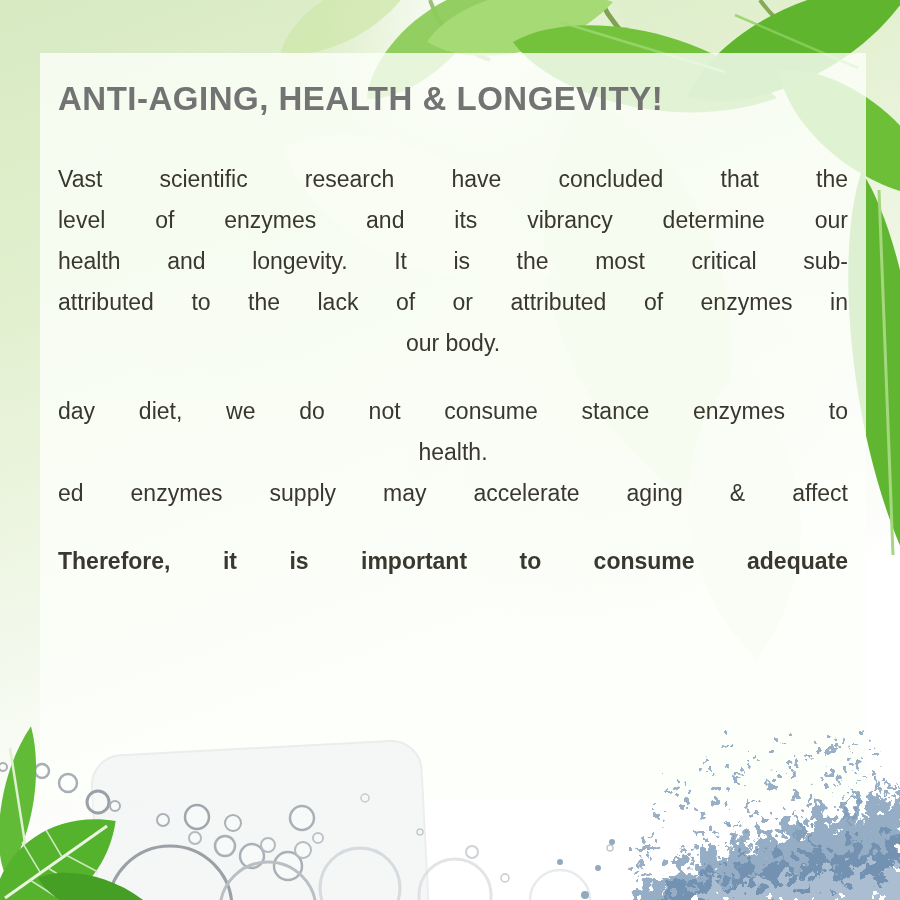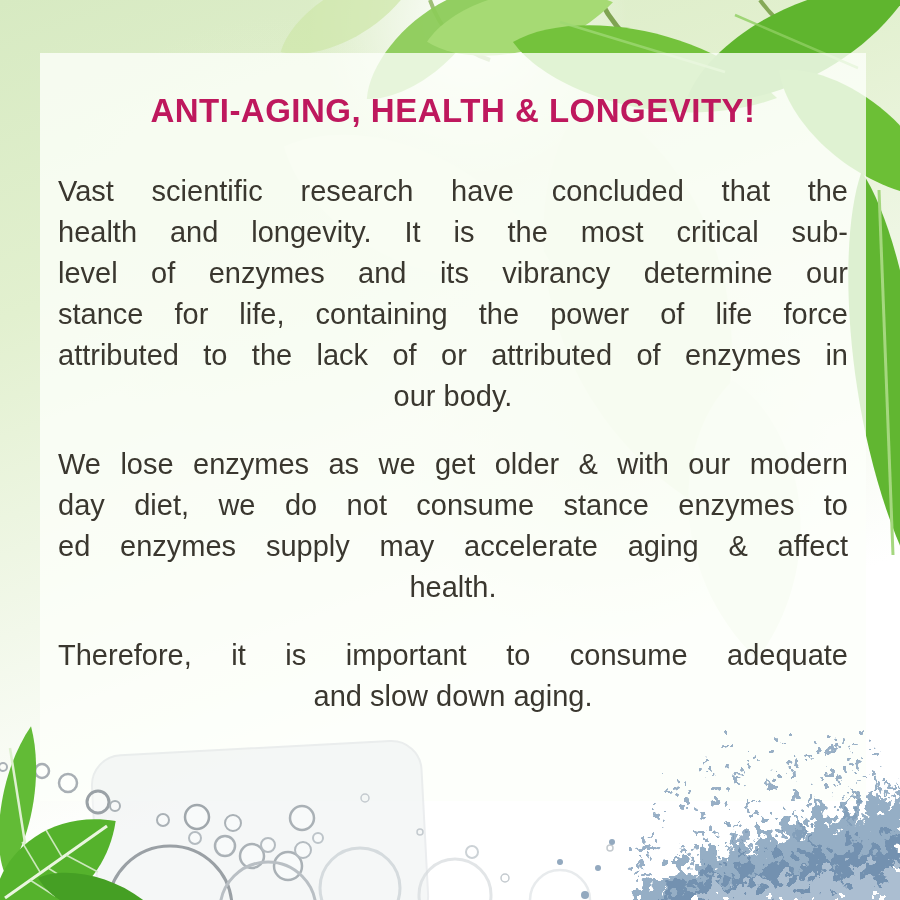--- a/index.html
+++ b/index.html
@@ -13,26 +13,26 @@
       radial-gradient(circle at 30% 26%, rgba(226,241,206,0.85), rgba(226,241,206,0) 24%),
       radial-gradient(circle at 68% 48%, rgba(226,241,208,0.6), rgba(226,241,208,0) 28%),
       linear-gradient(160deg, #d7eac2 0%, #e2f0cf 26%, #f2f8ea 52%, #ffffff 72%, #ffffff 100%);
   }
   .panel{
     position:absolute;left:40px;top:53px;width:826px;height:748px;
     background:rgba(253,255,250,0.80);
   }
   .content{position:absolute;left:58px;top:80px;width:790px;}
   .title{
-    margin:12px 0 41px 0;
+    margin:0 0 41px 0;
     font-size:33px;line-height:38px;font-weight:bold;letter-spacing:0.5px;
-    color:#be185d;text-align:center;
+    color:#737373;
   }
-  .para{margin:0 0 27px 0;font-size:29px;line-height:41px;color:#3a372f;}
-  .para:last-child{margin-bottom:8px;}
+  .para{margin:0 0 27px 0;font-size:23px;line-height:41px;color:#3a372f;}
+  .para:last-child{margin-bottom:8px;font-weight:bold;}
   .line{text-align:justify;text-align-last:justify;}
   .line.last{text-align:left;text-align-last:center;}
 </style>
 </head>
 <body>
 
 <div class="stage">
 
   <div class="bg"></div>
 
@@ -166,33 +166,30 @@
       <circle cx="585" cy="895" r="4"></circle>
         <circle cx="560" cy="862" r="3"></circle>
     </g>
   </svg>
 
   <div class="content">
     <h1 class="title">ANTI-AGING, HEALTH &amp; LONGEVITY!</h1>
 
     <div class="para">
       <div class="line">Vast scientific research have concluded that the</div>
+      <div class="line">level of enzymes and its vibrancy determine our</div>
       <div class="line">health and longevity. It is the most critical sub-</div>
-      <div class="line">level of enzymes and its vibrancy determine our</div>
-      <div class="line">stance for life, containing the power of life force</div>
       <div class="line">attributed to the lack of or attributed of enzymes in</div>
       <div class="line last">our body.</div>
     </div>
 
     <div class="para">
-      <div class="line">We lose enzymes as we get older &amp; with our modern</div>
       <div class="line">day diet, we do not consume stance enzymes to</div>
+      <div class="line last">health.</div>
       <div class="line">ed enzymes supply may accelerate aging &amp; affect</div>
-      <div class="line last">health.</div>
     </div>
 
     <div class="para">
       <div class="line">Therefore, it is important to consume adequate</div>
-      <div class="line last">and slow down aging.</div>
     </div>
   </div>
 
 </div>
 
 </body></html>

